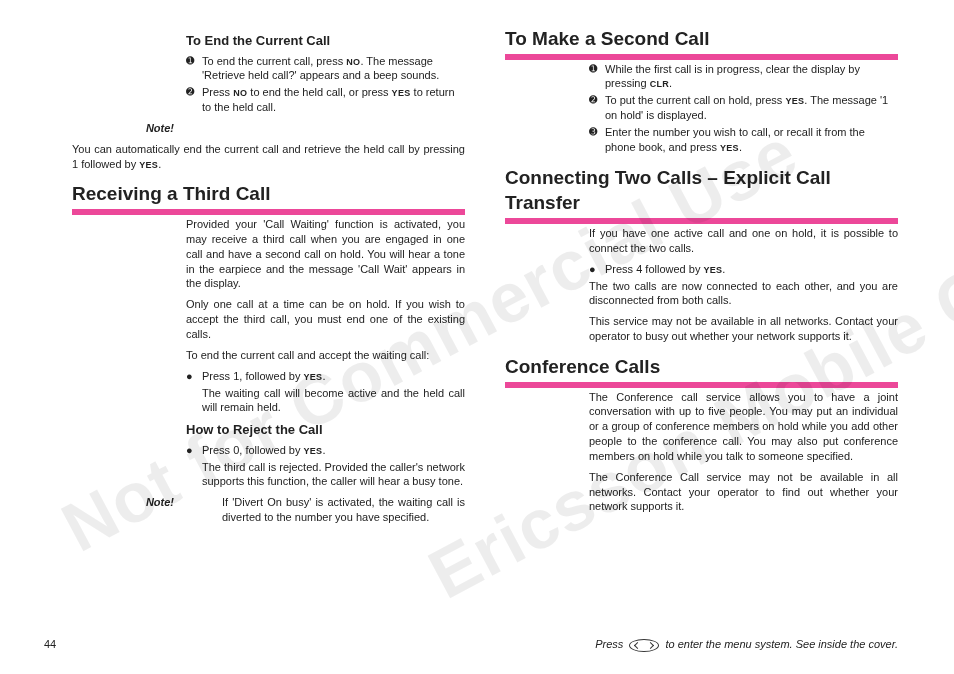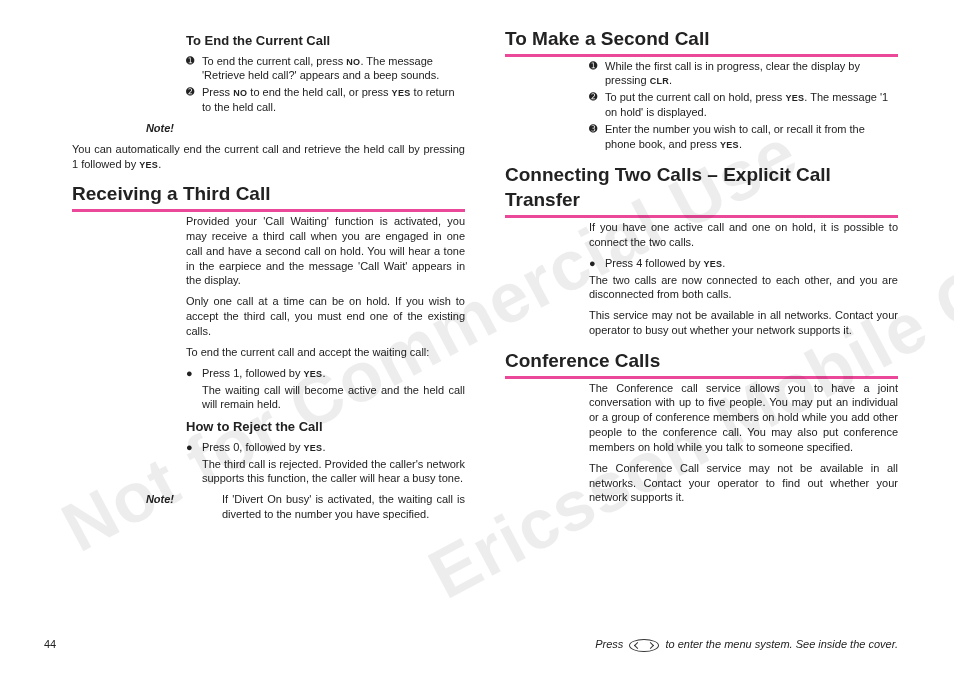--- a/index.html
+++ b/index.html
@@ -36,21 +36,21 @@
   }
   .h3 {
     font-weight: 800;
     font-size: 13px;
     margin: 6px 0 4px 114px;
   }
   .h2 {
     font-weight: 800;
     font-size: 19px;
     margin: 10px 0 2px 0;
-    border-bottom: 3px solid #ec4899;
+    border-bottom: 6px solid #ec4899;
     padding-bottom: 2px;
   }
   .num-item { display: flex; margin-left: 114px; margin-bottom: 2px; }
   .num-item .num { width: 16px; flex-shrink: 0; font-size:10px; }
   .note-row { display: flex; margin-top: 6px; margin-bottom: 4px; gap: 36px; }
   .note-label { width: 114px; flex-shrink:0; text-align: right; padding-right: 12px; font-style: italic; font-weight: 700; }
   .note-body { flex: 1; text-align: justify; }
   .para { margin-left: 114px; text-align: justify; margin-bottom: 6px; }
   .bullet { display: flex; margin-left: 114px; margin-bottom: 2px; }
   .bullet .dot { width: 16px; flex-shrink:0; }

